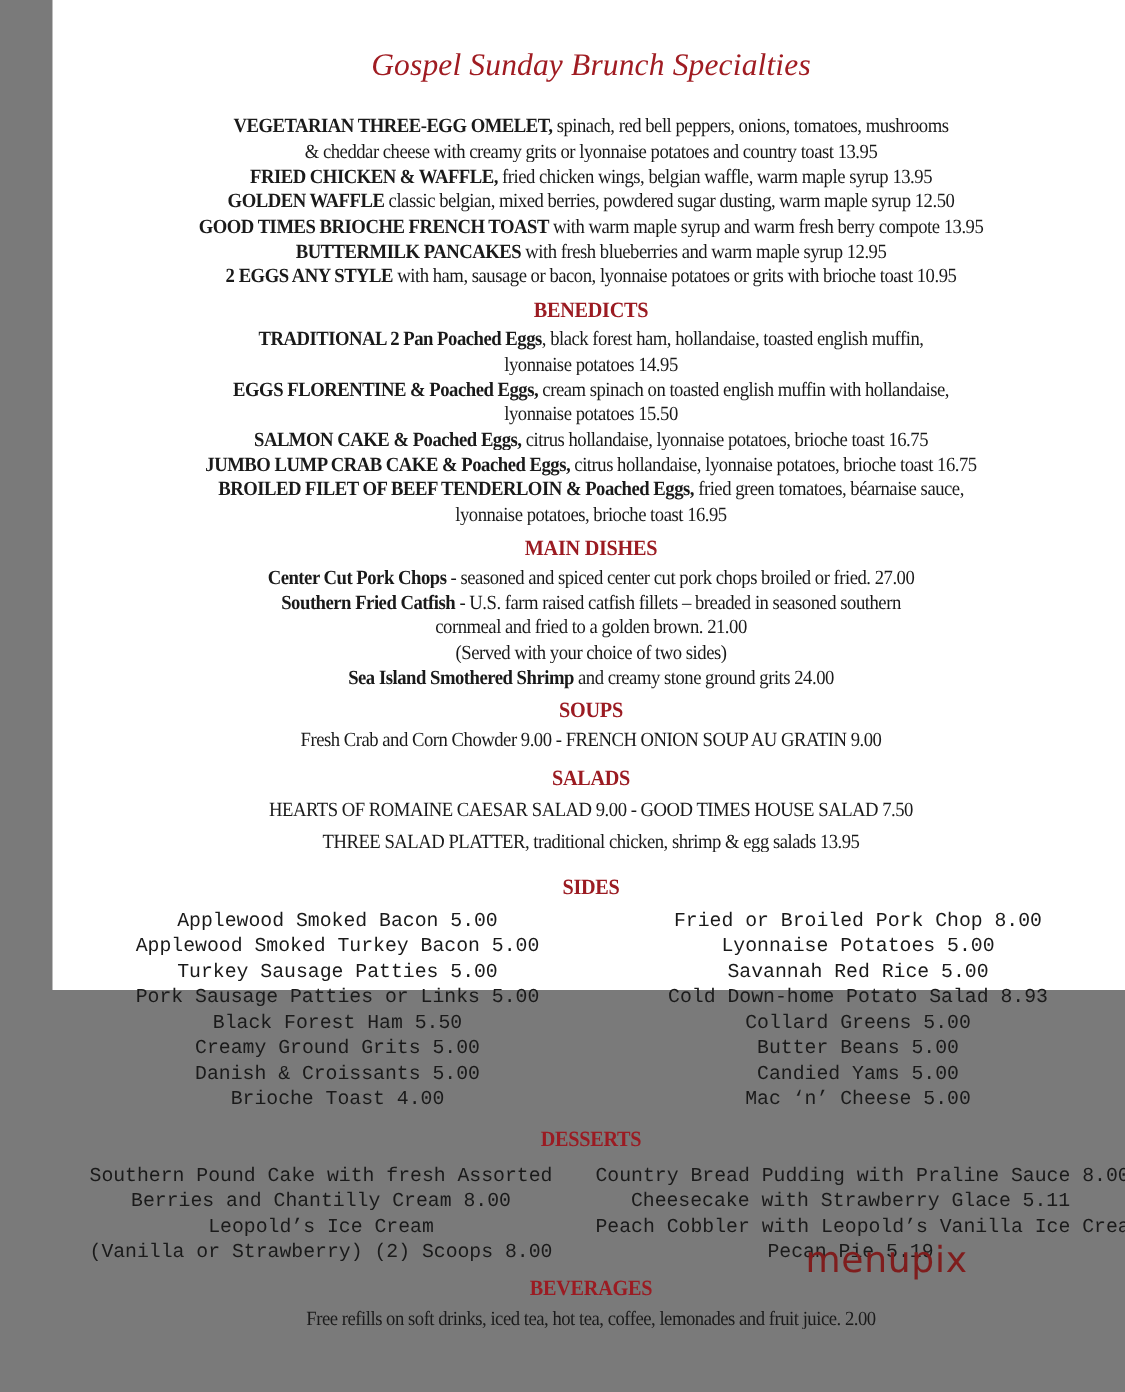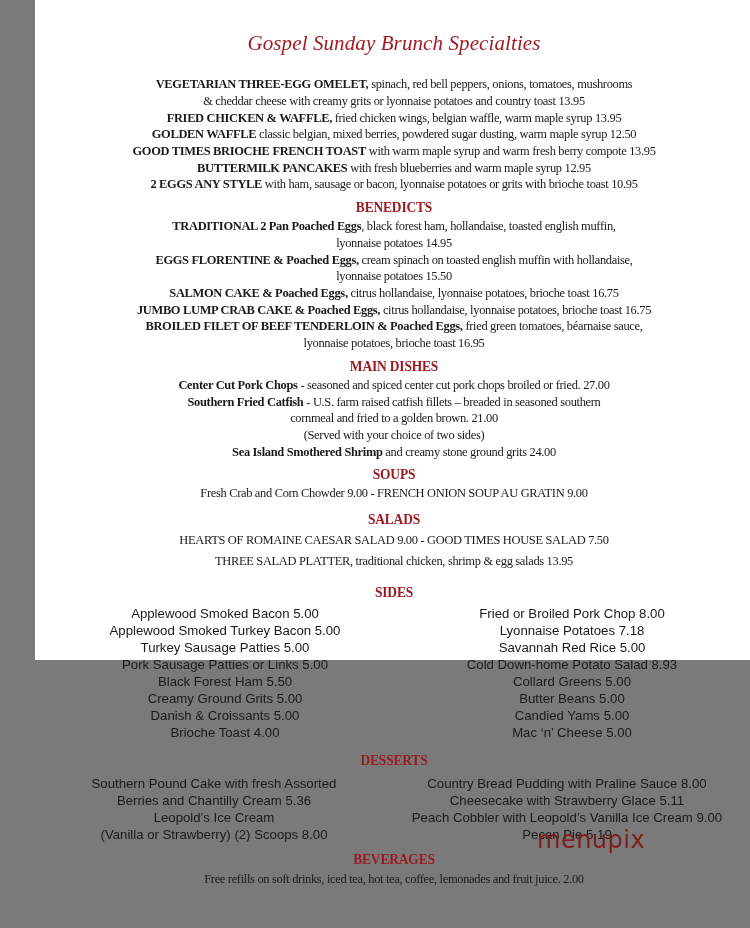--- a/index.html
+++ b/index.html
@@ -41,21 +41,21 @@
     text-align: center;
     font-weight: bold;
     color: #9b1b22;
     font-size: 14.5px;
     letter-spacing: -0.2px;
     transform: scaleX(0.93);
   }
   .sides-col {
     position: absolute; width: 340px; text-align: center;
     font-size: 13.2px; line-height: 17px;
-    font-family: Liberation Sans, sans-serif;
+    font-family: Liberation Mono, monospace;
   }
   .sides-col div { white-space: nowrap; }
   .watermark {
     position: absolute; left: 502px; top: 826px;
     font-family: "DejaVu Sans", sans-serif;
     font-size: 24px; color: #7f1d1d;
     letter-spacing: 0.5px;
   }
 </style>
 </head>
@@ -103,33 +103,33 @@
     <div>Applewood Smoked Turkey Bacon  5.00</div>
     <div>Turkey Sausage Patties  5.00</div>
     <div>Pork Sausage Patties or Links  5.00</div>
     <div>Black Forest Ham  5.50</div>
     <div>Creamy Ground Grits  5.00</div>
     <div>Danish &amp; Croissants  5.00</div>
     <div>Brioche Toast 4.00</div>
   </div>
   <div class="sides-col" style="left:367px; top:605px">
     <div>Fried or Broiled Pork Chop  8.00</div>
-    <div>Lyonnaise Potatoes  7.18</div>
+    <div>Lyonnaise Potatoes  5.00</div>
     <div>Savannah Red Rice  5.00</div>
     <div>Cold Down-home Potato Salad  8.93</div>
     <div>Collard Greens  5.00</div>
     <div>Butter Beans 5.00</div>
     <div>Candied Yams  5.00</div>
     <div>Mac ‘n’ Cheese 5.00</div>
   </div>
 
   <div class="heading" style="top:752px">DESSERTS</div>
   <div class="sides-col" style="left:9px; top:775px">
     <div>Southern Pound Cake with fresh Assorted</div>
-    <div>Berries and Chantilly Cream  5.36</div>
+    <div>Berries and Chantilly Cream  8.00</div>
     <div>Leopold’s Ice Cream</div>
     <div>(Vanilla or Strawberry) (2) Scoops  8.00</div>
   </div>
   <div class="sides-col" style="left:362px; top:775px">
     <div>Country Bread Pudding with Praline Sauce 8.00</div>
     <div>Cheesecake with Strawberry Glace  5.11</div>
     <div>Peach Cobbler with Leopold’s Vanilla Ice Cream  9.00</div>
     <div>Pecan Pie  5.19</div>
   </div>
 

